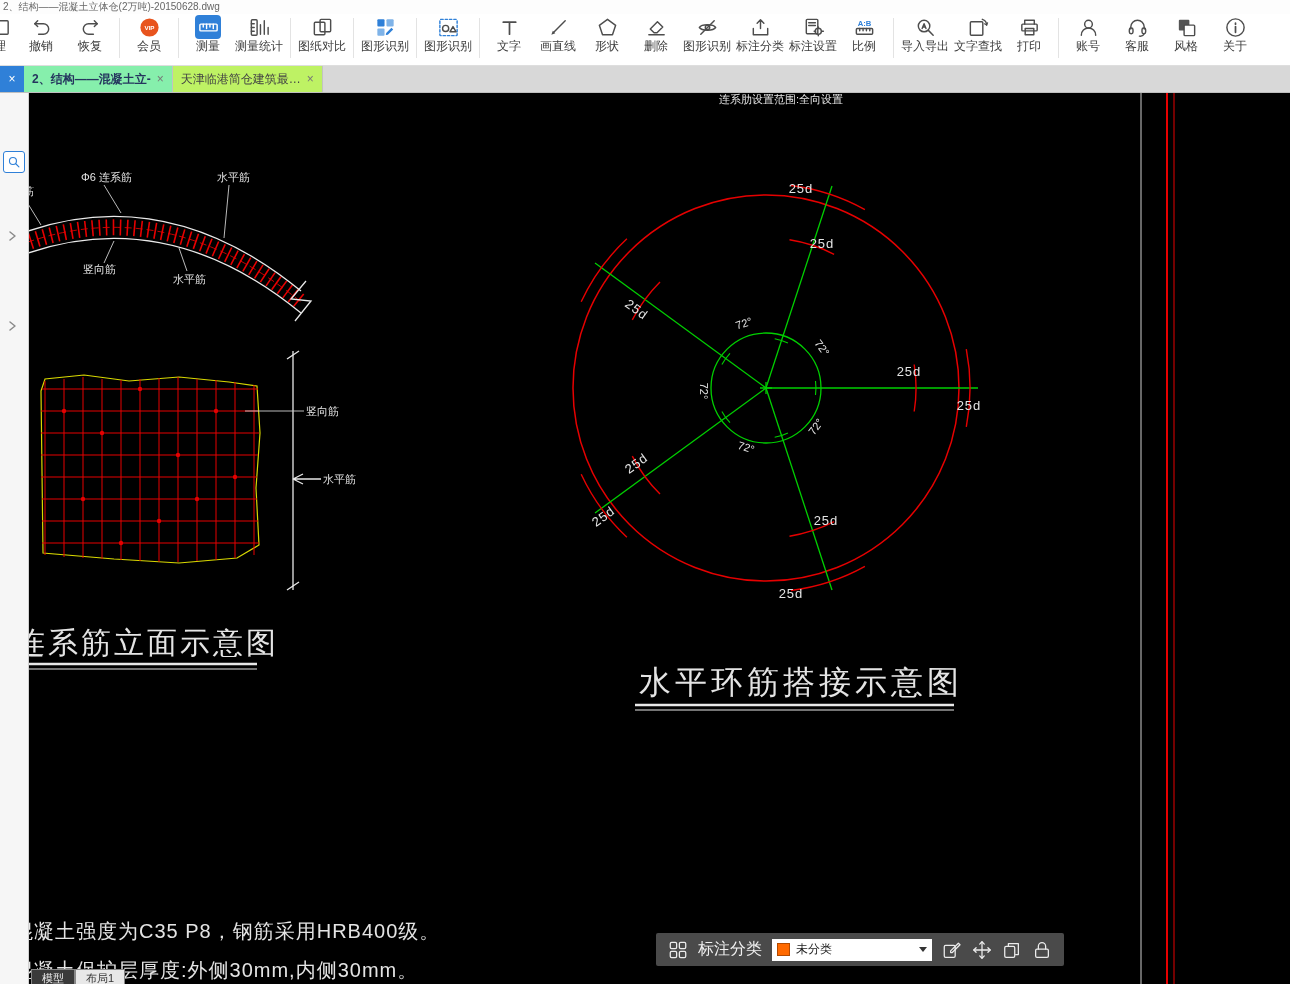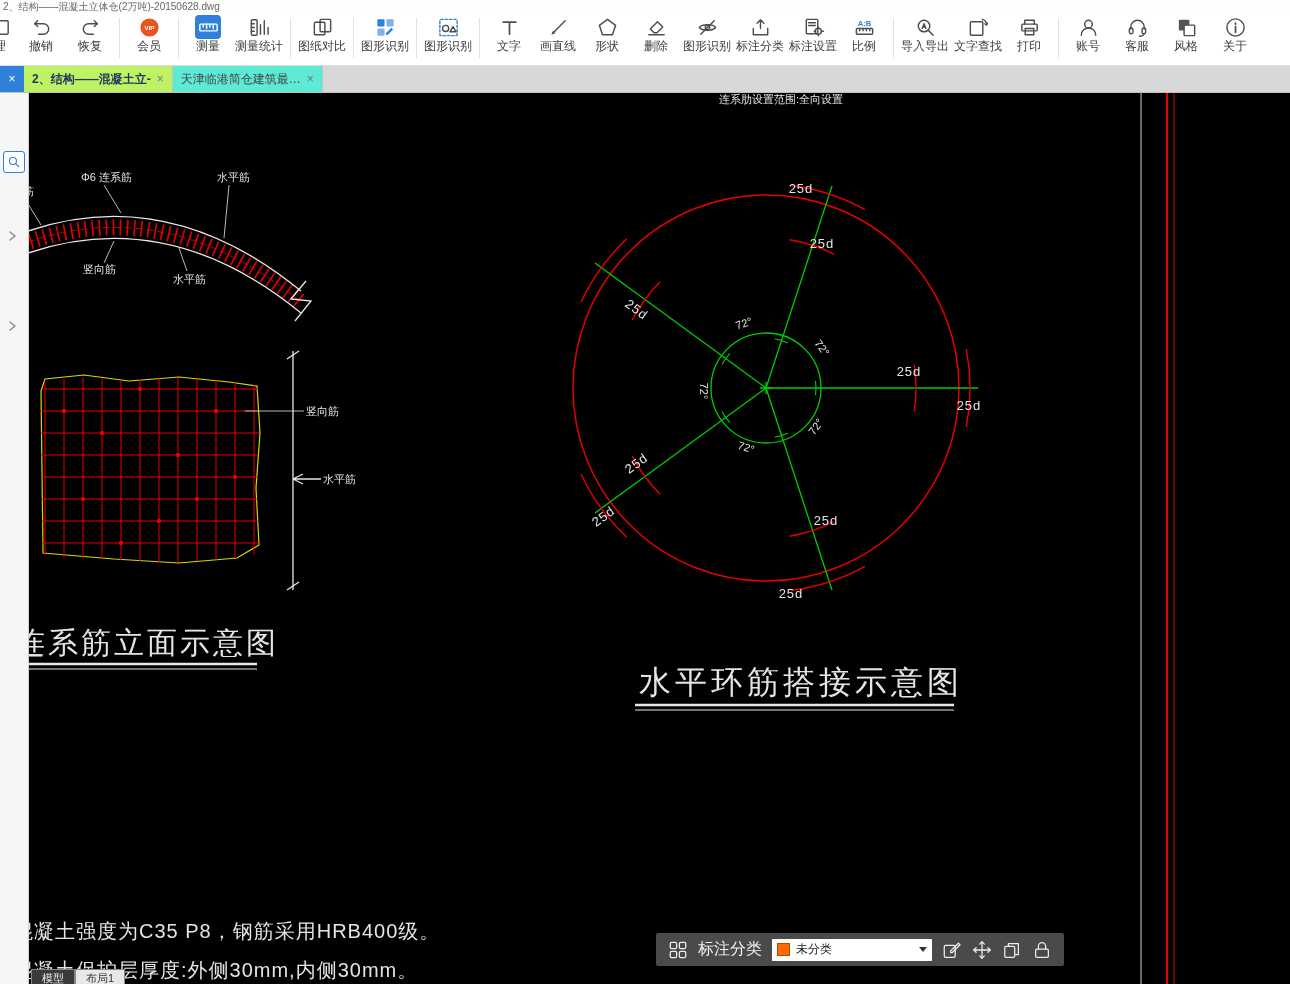--- a/index.html
+++ b/index.html
@@ -23,22 +23,22 @@
   .ticon.measure-box svg{stroke:#fff;}
   .tlabel{font-size:12px;color:#3c3c3c;white-space:nowrap;line-height:15px;}
   .tsep{width:1px;height:40px;background:#e3e3e3;margin:3px 2px 0 2px;flex:none;}
 
   
   .tabbar{height:26px;background:#d8d8d8;display:flex;align-items:stretch;border-bottom:1px solid #bfbfbf;}
   .panel-tab{width:24px;background:#2f80d8;color:#fff;display:flex;align-items:center;
              justify-content:center;font-size:12px;flex:none;}
   .dtab{display:flex;align-items:center;gap:6px;padding:0 8px;font-size:12px;
         border-right:1px solid #c2c2c2;max-width:172px;cursor:pointer;}
-  .dtab.active{background:#bef264;font-weight:bold;color:#25365e;}
-  .dtab.inactive{background:#5eead4;color:#444;}
+  .dtab.active{background:#86efac;font-weight:bold;color:#25365e;}
+  .dtab.inactive{background:#bef264;color:#444;}
   .dtab-label{white-space:nowrap;overflow:hidden;text-overflow:ellipsis;max-width:138px;}
   .tab-close{color:#777;font-size:12px;font-weight:normal;}
 
   
   .content{display:flex;height:894px;}
   .sidebar{width:28px;background:#f6f6f6;border-right:1px solid #d0d0d0;position:relative;flex:none;}
   .search-btn{position:absolute;left:3px;top:58px;width:20px;height:20px;background:#fff;
               border:1px solid #2f80d8;border-radius:3px;display:flex;align-items:center;justify-content:center;}
   .search-btn svg{width:14px;height:14px;fill:none;stroke:#2f80d8;stroke-width:1.6;stroke-linecap:round;}
   .chev{position:absolute;left:6px;width:14px;height:14px;}

